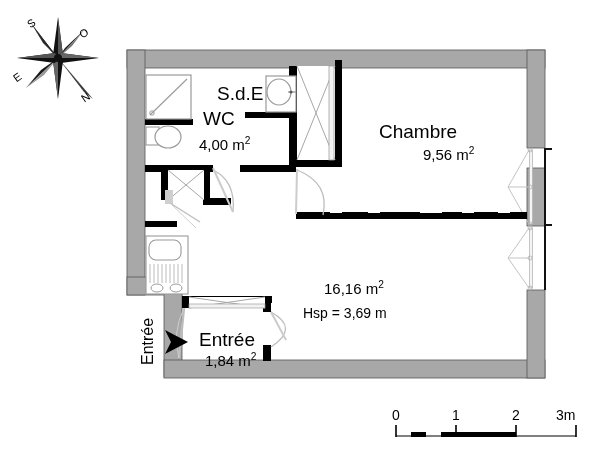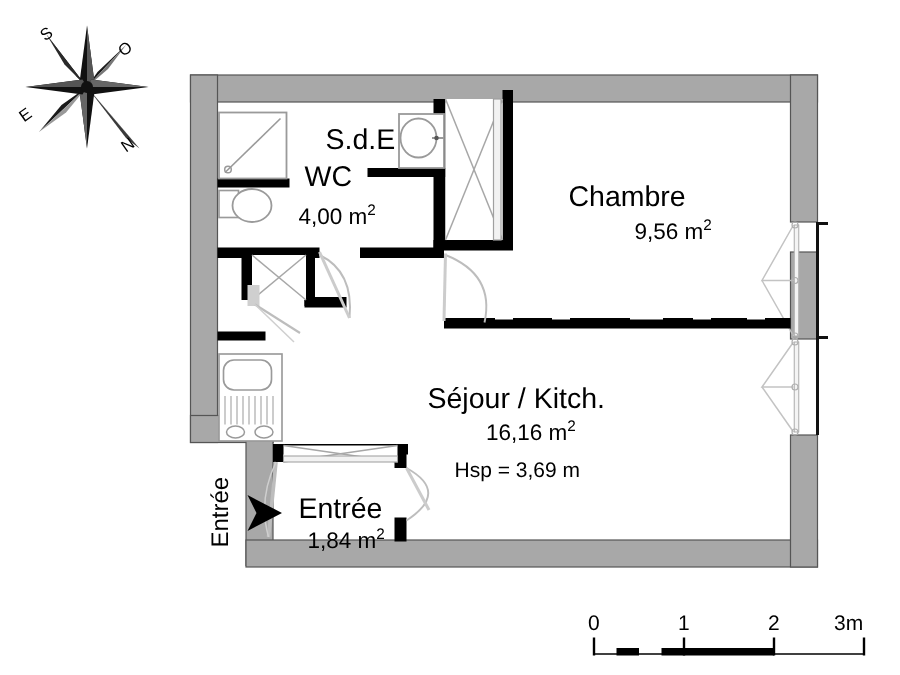--- a/index.html
+++ b/index.html
@@ -262,21 +262,20 @@
   <div class="lbl compass-letter" style="left:14px; top:72px; transform:rotate(-35deg);">E</div>
   <div class="lbl compass-letter" style="left:82px; top:92px; transform:rotate(-35deg);">N</div>
 
   <div class="lbl room-name" style="left:193px; top:84px;margin-left:24px;">S.d.E</div>
   <div class="lbl room-name" style="left:203px; top:109px;text-align:right;">WC</div>
   <div class="lbl room-area" style="left:199px; top:136px;"><span>4,00 m</span><span class="sup">2</span></div>
 
   <div class="lbl room-name" style="left:379px; top:122px;">Chambre</div>
   <div class="lbl room-area" style="left:395px; top:146px;margin-left:28px;"><span>9,56 m</span><span class="sup">2</span></div>
 
-  <div class="lbl room-name" style="left:285px; top:257px;">Séjour / Kitch.</div>
   <div class="lbl room-area" style="left:324px; top:280px;"><span>16,16 m</span><span class="sup">2</span></div>
   <div class="lbl room-hsp" style="left:303px; top:306px;">Hsp = 3,69 m</div>
 
   <div class="lbl room-name" style="left:199px; top:330px;">Entrée</div>
   <div class="lbl room-area" style="left:205px; top:352px;"><span>1,84 m</span><span class="sup">2</span></div>
 
   <div class="lbl entry-side-label" style="left:140px; top:365px;">Entrée</div>
 
   <div class="lbl scale-num" style="left:392px; top:408px;">0</div>
   <div class="lbl scale-num" style="left:452px; top:408px;">1</div>

